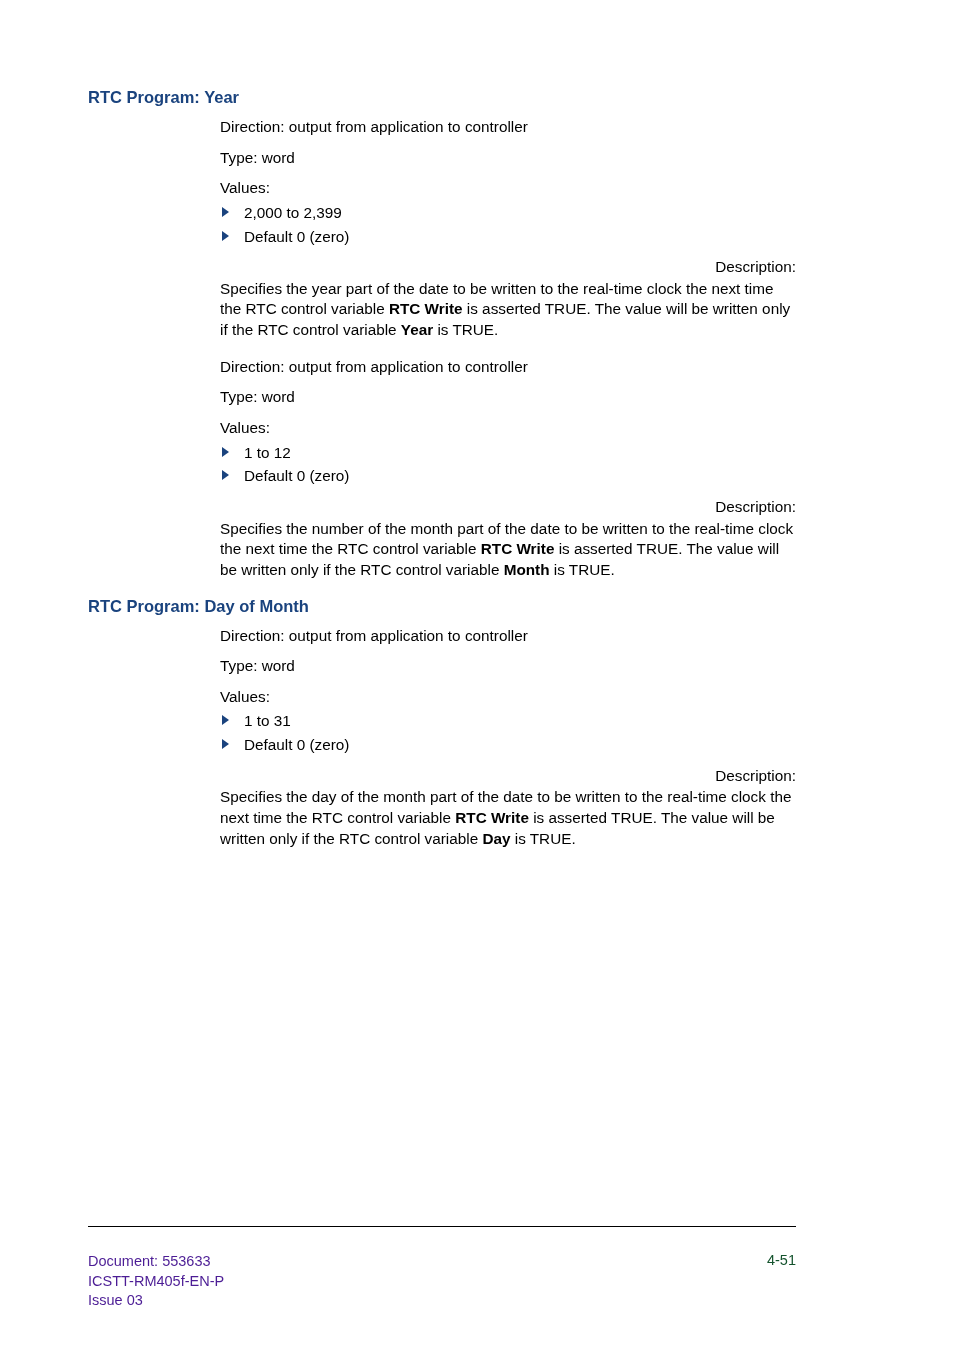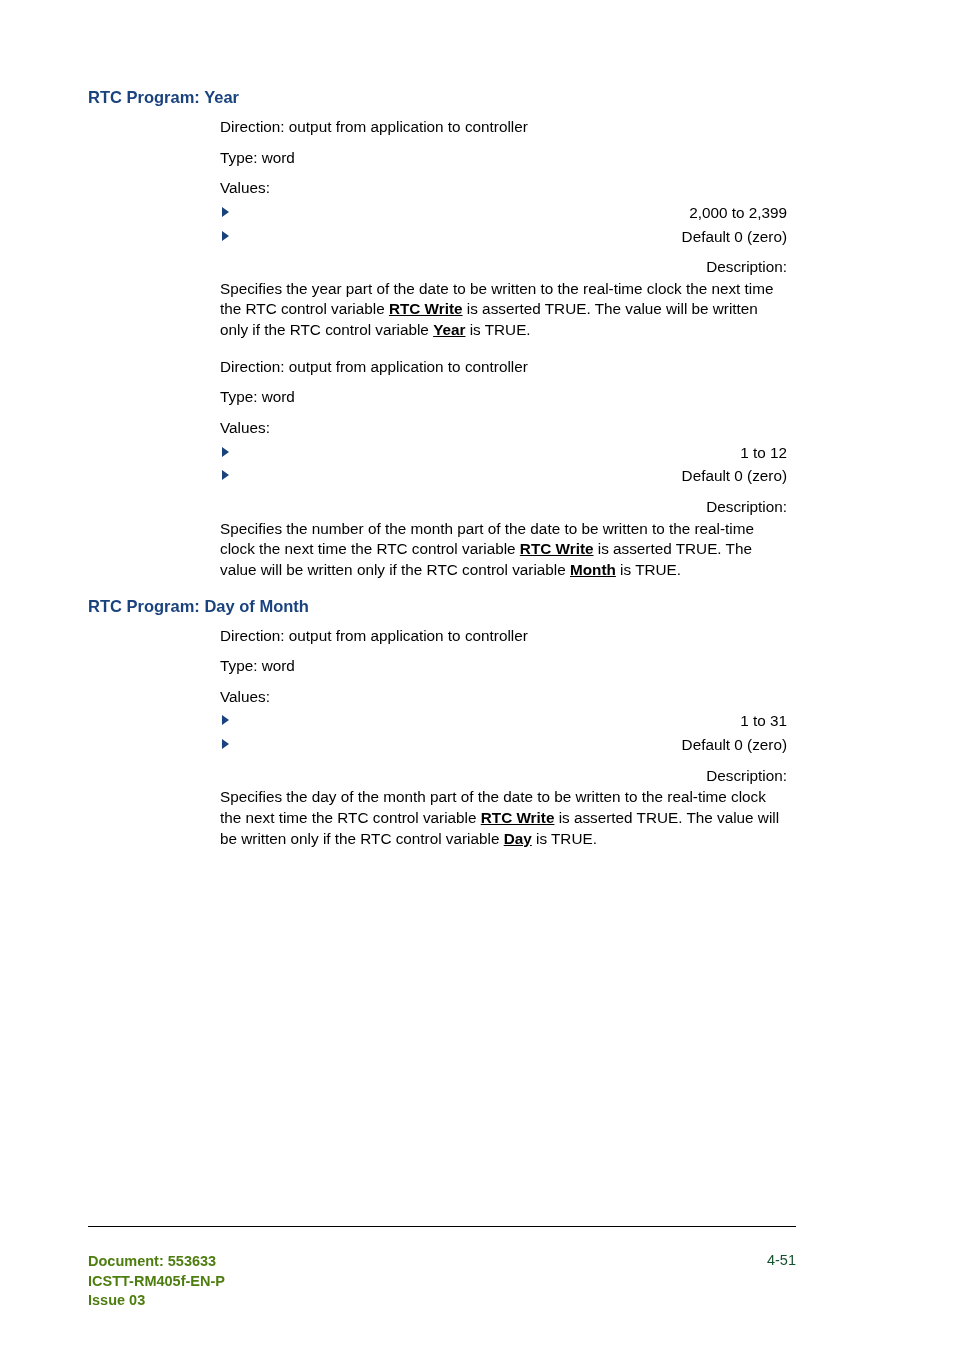--- a/index.html
+++ b/index.html
@@ -18,77 +18,75 @@
   }
   .section-heading {
     color: #1a437e;
     font-weight: 700;
     font-size: 16.5px;
     margin-bottom: 10px;
     margin-top: 6px;
   }
   .body-block {
     margin-left: 132px;
-    margin-right: 9px;
+    margin-right: 0;
     font-size: 15.3px;
     line-height: 1.35;
   }
   .para {
     margin-bottom: 10px;
   }
   .values-label {
     margin-bottom: 4px;
   }
   ul.bullets {
     list-style: none;
     padding: 0;
     margin: 0 0 10px 0;
   }
   ul.bullets li {
     position: relative;
     padding-left: 26px;
     margin-left: -2px;
     margin-bottom: 3px;
-    text-align: right;
   }
   ul.bullets li .tri {
     position: absolute;
     left: 4px;
     top: 4px;
     width: 0; height: 0;
     border-top: 5px solid transparent;
     border-bottom: 5px solid transparent;
     border-left: 7px solid #1a437e;
   }
   .desc-label { margin-bottom: 1px; text-align: right; }
   .desc-text  { margin-bottom: 16px; }
-  .bold { font-weight: 700; text-decoration: underline; }
+  .bold { font-weight: 700; }
 
   .footer-rule {
     position: absolute;
     left: 88px;
     right: 88px;
     bottom: 122px;
     height: 0;
     border-top: 1.4px solid #000;
   }
   .footer {
     position: absolute;
     left: 88px;
     right: 88px;
     bottom: 38px;
     display: flex;
     justify-content: space-between;
     align-items: flex-start;
     font-size: 14.5px;
   }
   .footer-left {
-    color: #4d7c0f;
+    color: #4c1d95;
     line-height: 1.35;
-    font-weight: bold;
   }
   .footer-right {
     color: #14532d;
   }
 </style>
 </head>
 <body>
 
 <div class="page">
 

